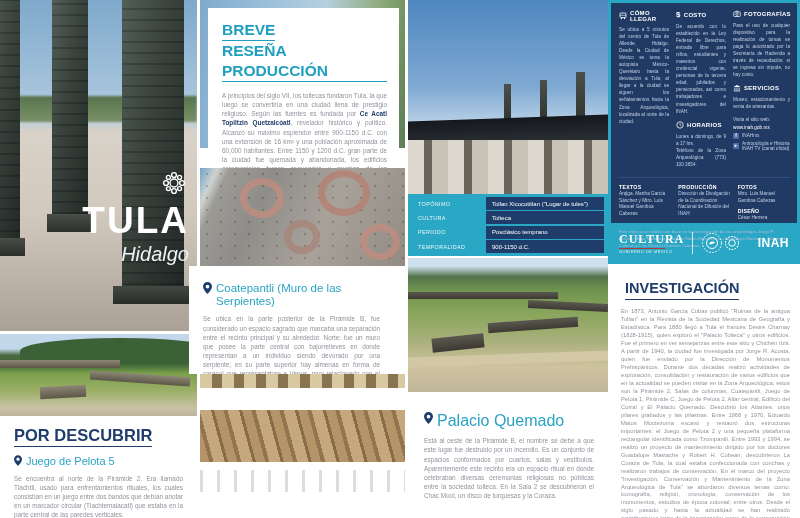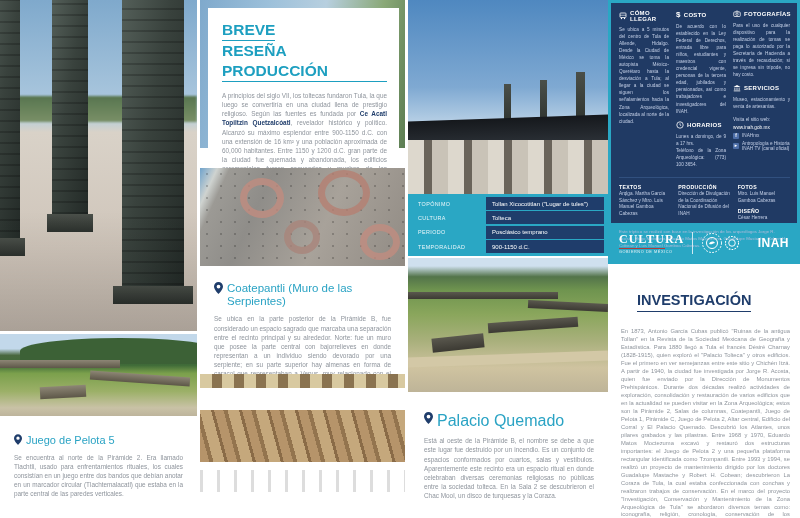--- a/index.html
+++ b/index.html
@@ -43,21 +43,21 @@
   #breve-card .body-txt{margin-top:9px;}
   .inline-bold{color:#1f3d6b;font-weight:bold;}
 
   
   #ph-carved{left:200px;top:168px;width:205px;height:98px;overflow:hidden;
     background:linear-gradient(115deg,#6fa3cc 0%,#cfd3d0 7%,#9c9a95 12%,#8f8d89 30%,#a8a29a 60%,#918b84 100%);}
   .swirl{position:absolute;border-radius:50%;border:7px solid #c08c7f;opacity:.8;}
   .dotfield{position:absolute;inset:0;background-image:radial-gradient(#00000033 1px,#0000 1.6px);background-size:14px 12px;}
 
   
-  #coatepantli{left:200px;top:266px;width:205px;height:108px;background:#fff;padding:8px 14px 0 14px;}
+  #coatepantli{left:189px;top:266px;width:205px;height:108px;background:#fff;padding:8px 14px 0 14px;}
 
   
   #ph-frieze{left:200px;top:374px;width:205px;height:144px;overflow:hidden;
     background:linear-gradient(#d8c9a0 0%,#b39a6e 8%,#c3a677 20%,#8a6f4b 30%,#bfa06e 36%,#b69а6d 50%,#ab8d60 62%,#8a6f4b 70%,#c3a677 78%,#6b5136 92%,#5a452f 100%);}
   #ph-frieze .cren{position:absolute;left:0;top:0;width:100%;height:14px;
     background:repeating-linear-gradient(90deg,#d8c9a0 0 12px,#8a7350 12px 22px);}
   #ph-frieze .band{position:absolute;left:0;width:100%;background:repeating-linear-gradient(90deg,#00000022 0 3px,#0000 3px 17px);}
   #ph-frieze .relief{position:absolute;left:0;top:36px;width:100%;height:52px;
     background:repeating-linear-gradient(75deg,#b6946a 0 9px,#93744e 9px 13px,#c5a87c 13px 24px,#8a6b47 24px 27px);}
 
@@ -103,46 +103,66 @@
   #logos{position:absolute;left:3px;top:226px;width:186px;height:34px;display:flex;align-items:center;padding:0 8px;}
   #cultura-logo{color:#fff;}
   #cultura-logo .word{font-family:"Liberation Serif", serif;font-weight:bold;font-size:12px;letter-spacing:1px;}
   #cultura-logo .rule{height:1.5px;width:46px;background:#b03a3a;margin:1px 0;}
   #cultura-logo .gob{font-size:3.8px;letter-spacing:.6px;color:#e9f4f8;}
   #seal{margin-left:8px;border-left:1px solid #cfeaf2;padding-left:8px;display:flex;align-items:center;}
   #inah-logo{margin-left:auto;display:flex;align-items:center;gap:18px;color:#fff;font-weight:bold;font-size:12px;letter-spacing:.5px;}
 
   
   #investigacion{left:611px;top:264px;width:189px;height:254px;background:#fff;padding:11px 10px 0 10px;}
-  #investigacion h2{margin:16px;font-size:14.5px;line-height:1.3;}
+  #investigacion h2{margin:4px;font-size:14.5px;line-height:1.3;}
   #investigacion .body-txt{margin-top:8px;font-size:5.8px;line-height:1.38;}
 
   svg{display:block;}
 </style>
 </head>
 <body>
 
 <div id="page">
 
   <div id="cover" class="abs">
     <div class="mountain"></div>
     <div class="atl atl-tex" style="left:-14px;top:-10px;width:34px;height:250px;"></div>
     <div class="atl atl-tex" style="left:52px;top:-6px;width:36px;height:222px;"></div>
     <div class="atl atl-tex" style="left:122px;top:-12px;width:62px;height:300px;"></div>
     <div id="cover-shade"></div>
+    <div id="cover-title">
+      <span class="logo">
+        <svg width="26" height="26" viewBox="0 0 26 26" style="display:inline-block">
+          <g fill="none" stroke="#ffffff" stroke-width="1.4">
+            <circle cx="13" cy="13" r="4"></circle>
+            <circle cx="13" cy="5" r="2.4"></circle>
+              <circle cx="13" cy="21" r="2.4"></circle>
+            <circle cx="5" cy="13" r="2.4"></circle>
+              <circle cx="21" cy="13" r="2.4"></circle>
+            <circle cx="7.4" cy="7.4" r="2"></circle>
+              <circle cx="18.6" cy="7.4" r="2"></circle>
+            <circle cx="7.4" cy="18.6" r="2"></circle>
+              <circle cx="18.6" cy="18.6" r="2"></circle>
+          </g>
+        </svg>
+      </span>
+      <h1>TULA</h1>
+      <div class="sub">Hidalgo</div>
+    </div>
   </div>
 
   <div id="ph-ballcourt" class="abs">
     <div class="hill"></div>
     <div class="wall" style="left:0;top:26px;width:120px;height:8px;"></div>
     <div class="wall" style="left:90px;top:40px;width:100px;height:9px;transform:rotate(4deg);"></div>
     <div class="wall" style="left:40px;top:52px;width:46px;height:12px;transform:rotate(-3deg);"></div>
   </div>
 
   <div id="por-descubrir" class="abs">
+    <h2 class="navy-head"><span class="u">POR DESCUBRIR</span></h2>
     <div class="pin-title">
       <span>
         <svg width="8" height="11" viewBox="0 0 12 16">
             <path d="M6 0C2.7 0 0 2.7 0 6c0 4.5 6 10 6 10s6-5.5 6-10C12 2.7 9.3 0 6 0zm0 8.5A2.5 2.5 0 1 1 6 3.5a2.5 2.5 0 0 1 0 5z" fill="#1f3d6b"></path>
           </svg>
       </span>
       <span>Juego de Pelota 5</span>
     </div>
     <div class="body-txt">Se encuentra al norte de la Pirámide 2. Era llamado Tlachtli, usado para enfrentamientos rituales, los cuales consistían en un juego entre dos bandos que debían anotar en un marcador circular (Tlachtemalacatl) que estaba en la parte central de las paredes verticales.</div>
   </div>

